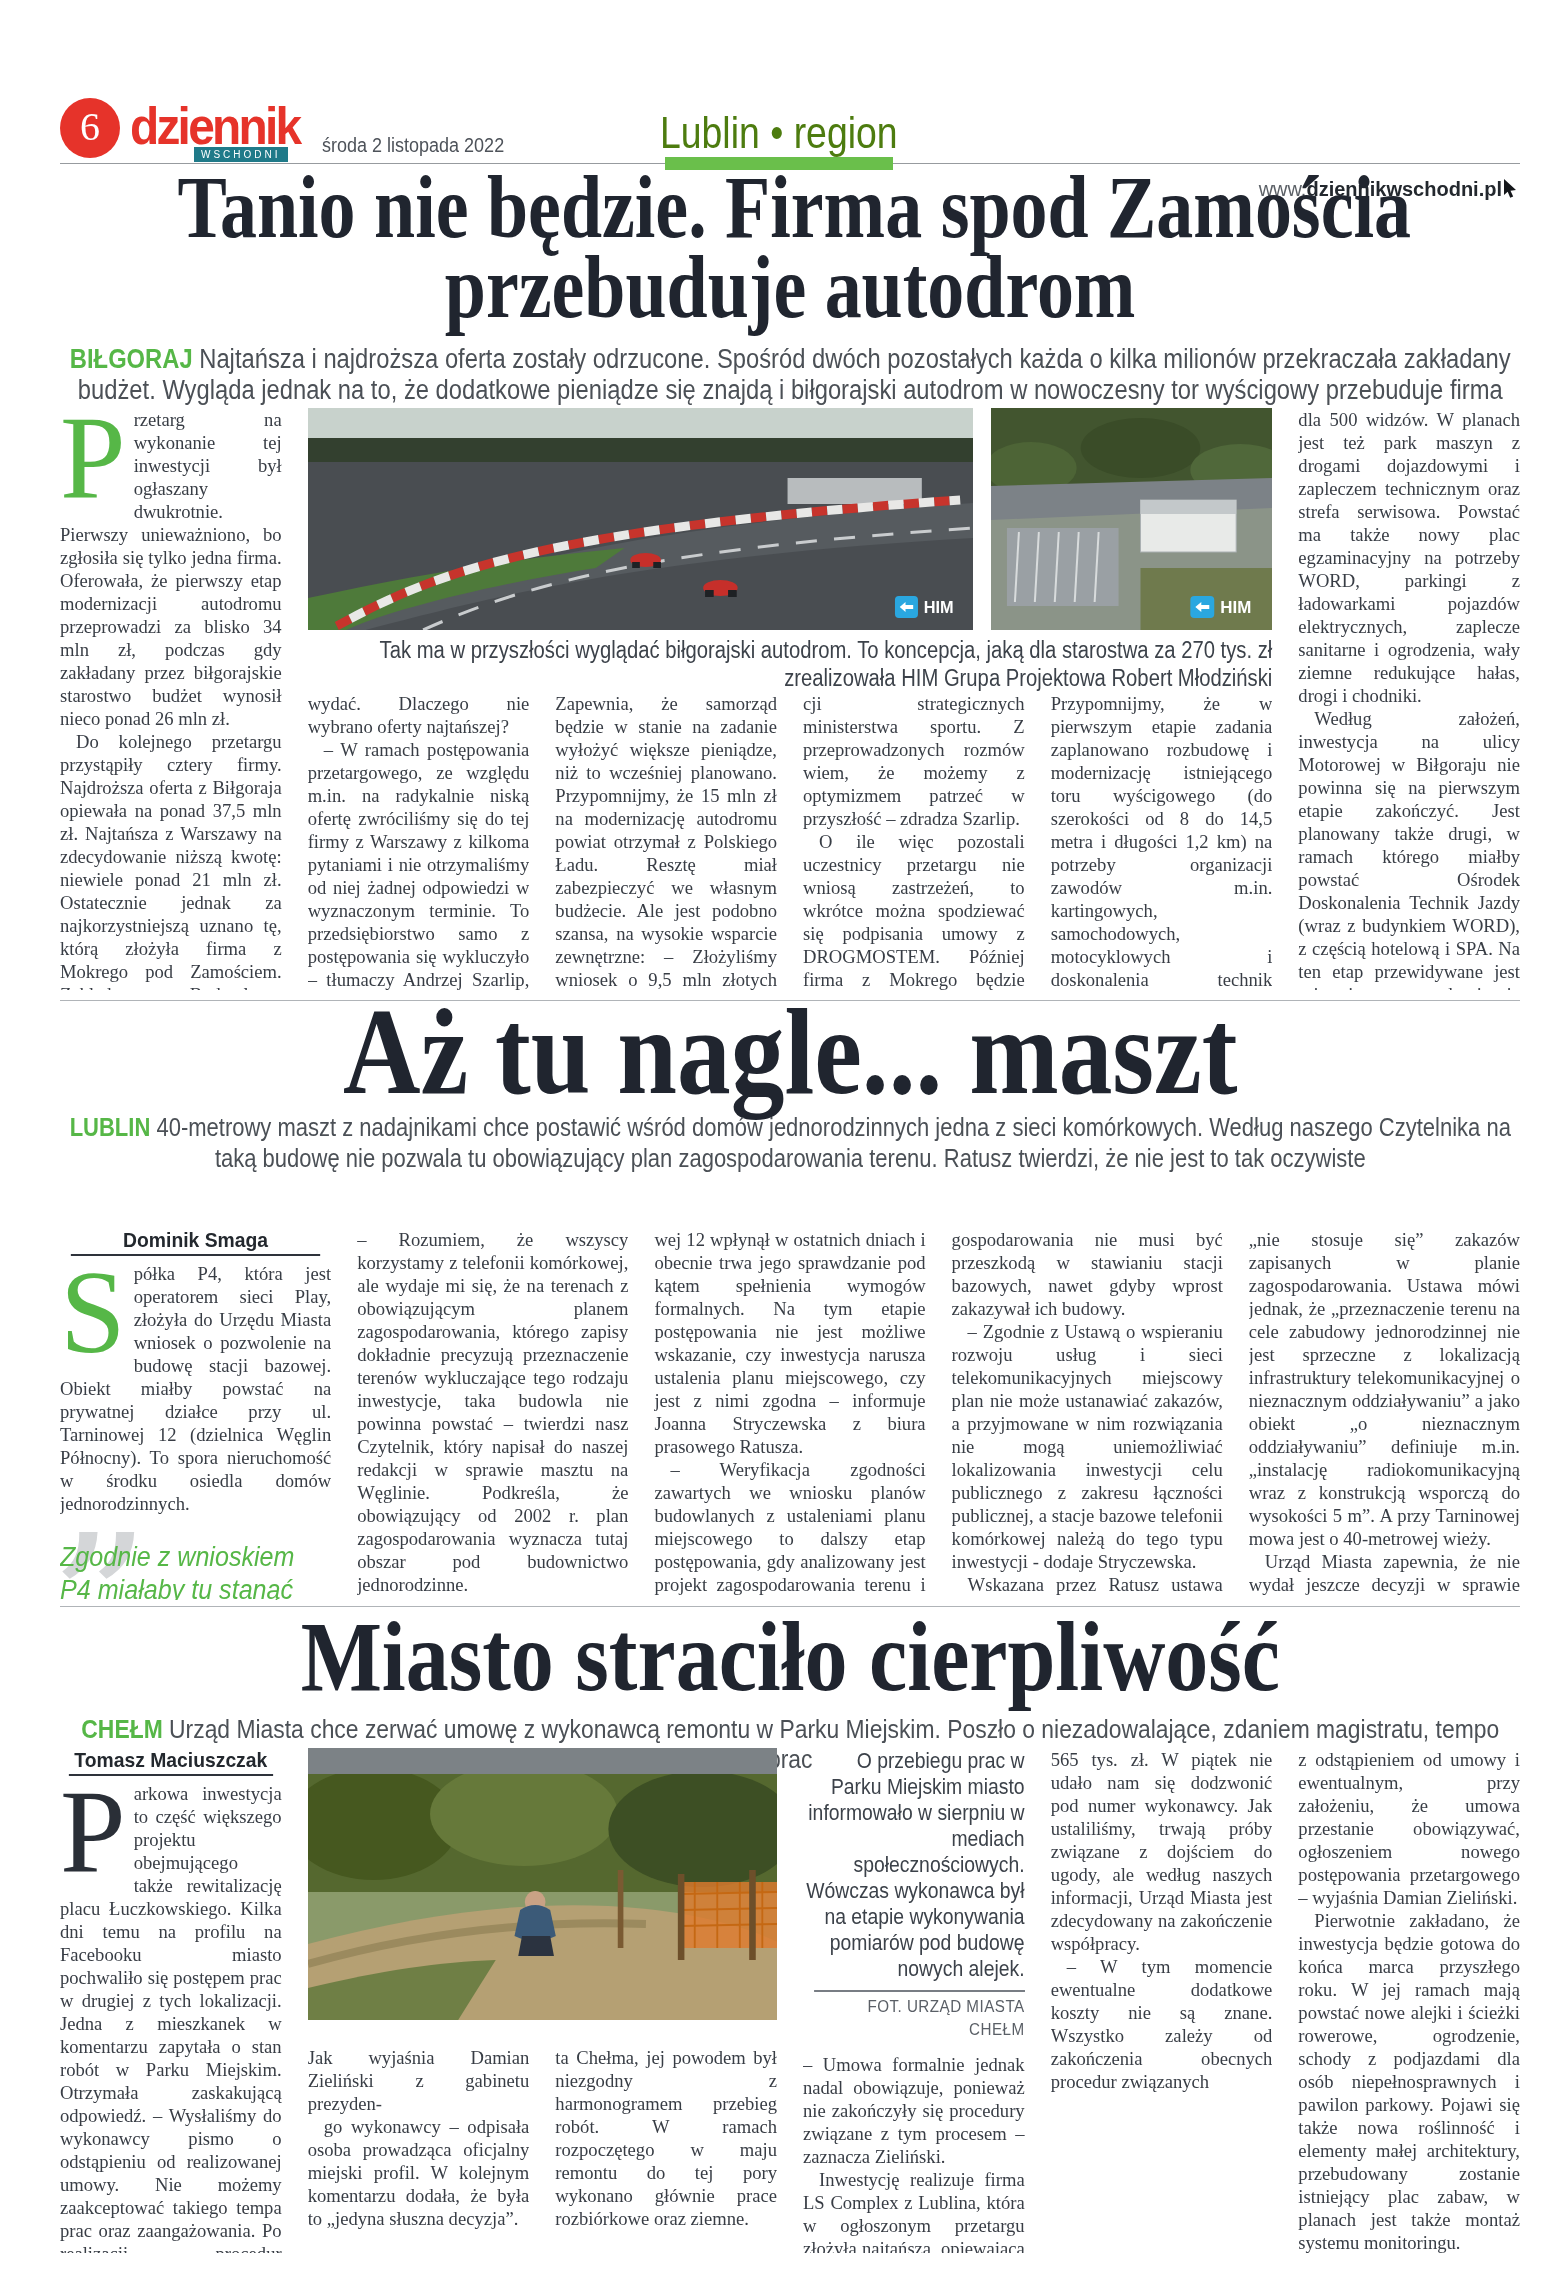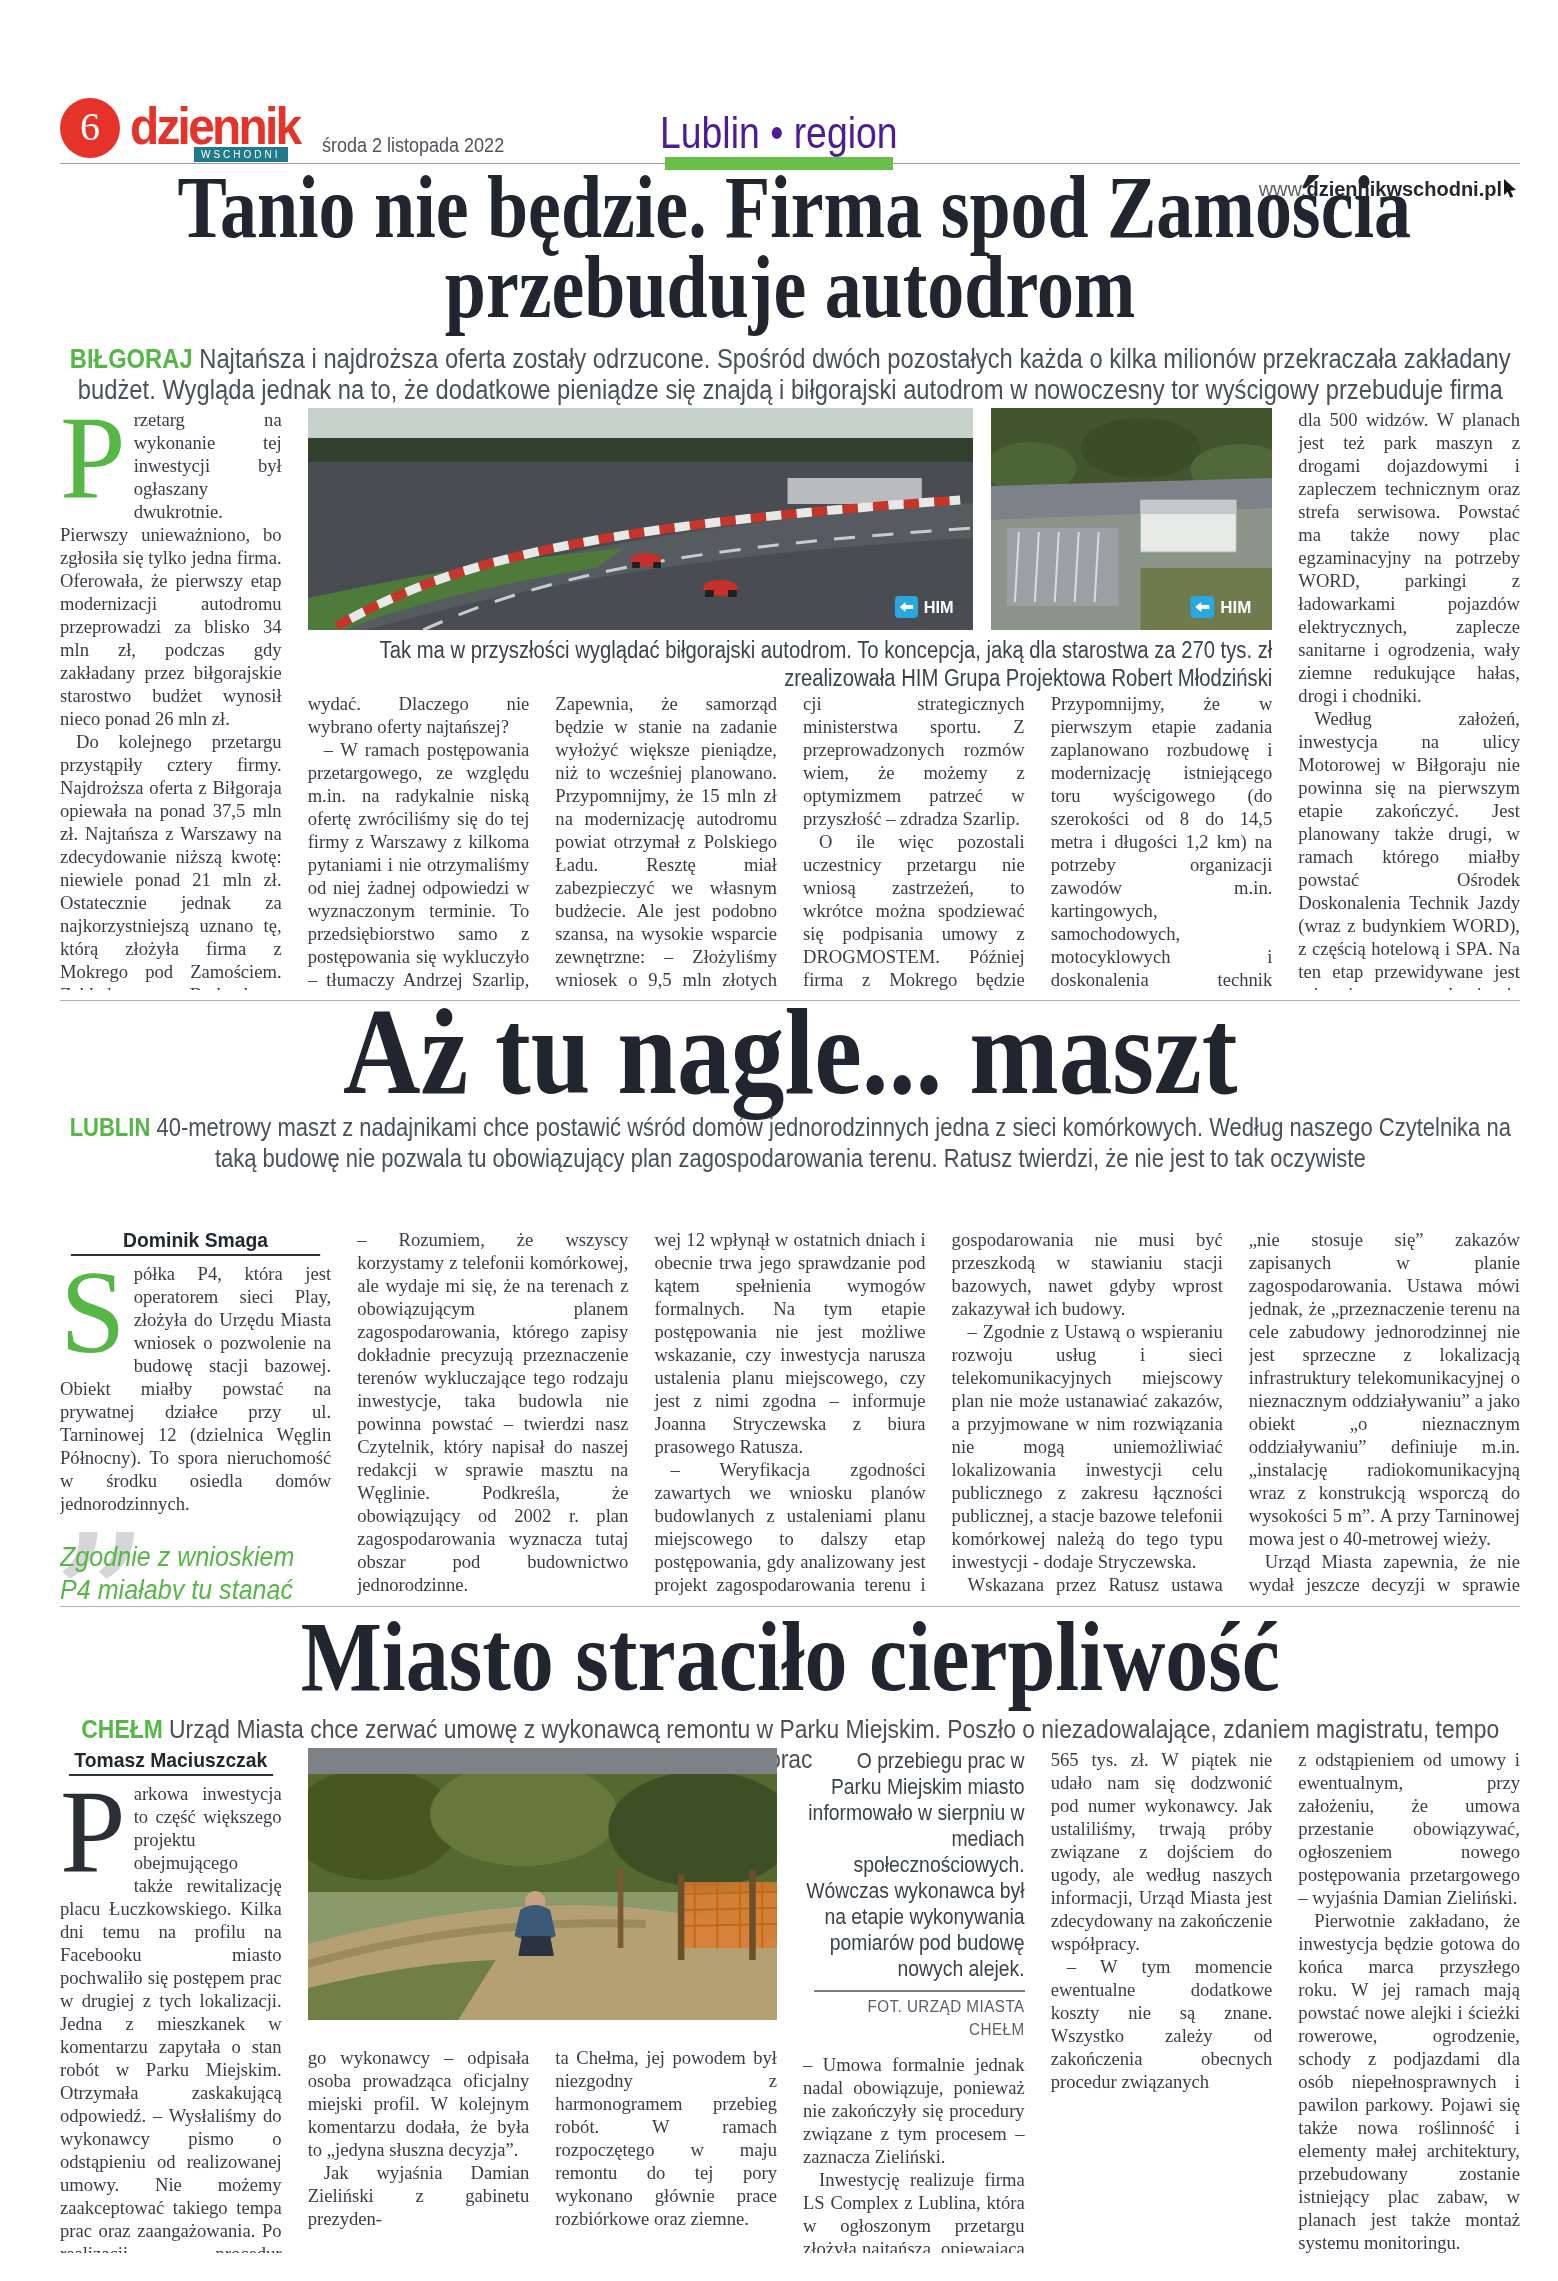--- a/index.html
+++ b/index.html
@@ -12,21 +12,21 @@
   .pagenum   { position:absolute; left:60px; top:98px; width:60px; height:60px; border-radius:50%;
                background:#e6332a; color:#fff; font-size:40px; text-align:center; line-height:58px; }
   .logo      { position:absolute; left:130px; top:96px; width:190px; height:66px; }
   .logo-main { font-family:"Liberation Sans",sans-serif; font-weight:bold; font-size:52px; letter-spacing:-3px;
                color:#e6332a; line-height:60px; display:inline-block; transform:scaleX(.92); transform-origin:left center; }
   .logo-sub  { position:absolute; left:64px; bottom:0px; background:#1f7a89; color:#fff;
                font-family:"Liberation Sans",sans-serif; font-size:10px; letter-spacing:3px; padding:2px 7px; }
   .hdr-date  { position:absolute; left:322px; top:134px; font-family:"Liberation Sans",sans-serif; font-size:20px;
                color:#4e535a; transform:scaleX(.9); transform-origin:left top; white-space:nowrap; }
   .hdr-section { position:absolute; left:0; right:0; top:108px; text-align:center;
-               font-family:"Liberation Sans",sans-serif; font-size:44px; color:#4c1d95; }
+               font-family:"Liberation Sans",sans-serif; font-size:44px; color:#4d7c0f; }
   .hdr-section .cx { transform:scaleX(.85); }
   .hdr-web   { position:absolute; right:38px; top:138px; font-family:"Liberation Sans",sans-serif; font-size:20px; white-space:nowrap;margin-top:40px; }
   .hdr-web .w1 { color:#5c6167; } .hdr-web .w2 { font-weight:bold; color:#23282e; }
   .cursor-icon { display:inline-block; vertical-align:-2px; margin-left:1px; }
 
   
   .article { position:absolute; left:60px; right:38px; }
   .hline   { position:absolute; left:0; right:0; text-align:center; font-weight:bold; color:#20252f; white-space:nowrap; }
   .cx      { display:inline-block; transform:scaleX(.78); transform-origin:50% 50%; white-space:nowrap; }
   .lead    { position:absolute; left:0; right:0; text-align:center;
@@ -303,22 +303,22 @@
           <g>
             <circle cx="242" cy="128" r="11" fill="#c9a285"></circle>
             <path d="M226,136 q16,-10 32,0 l6,26 q-22,10 -44,0 z" fill="#3b5a78"></path>
             <path d="M228,162 h30 l4,20 h-38 z" fill="#2b3340"></path>
           </g>
         </svg>
       </div>
 
       <div class="cell" id="a3c2">
           <div class="paras">
+            <p>Jak wyjaśnia Damian Zieliński z gabinetu prezyden-</p>
             <p>go wykonawcy – odpisała osoba prowadząca oficjalny miejski profil. W kolejnym komentarzu dodała, że była to „jedyna słuszna decyzja”.</p>
-            <p>Jak wyjaśnia Damian Zieliński z gabinetu prezyden-</p>
           </div>
         </div>
       <div class="cell" id="a3c3">
           <div class="paras">
             <p>ta Chełma, jej powodem był niezgodny z harmonogramem przebieg robót. W ramach rozpoczętego w maju remontu do tej pory wykonano głównie prace rozbiórkowe oraz ziemne.</p>
           </div>
         </div>
 
       <div class="cell" id="a3c4">
         <div class="caption" style="padding-top:0;">

